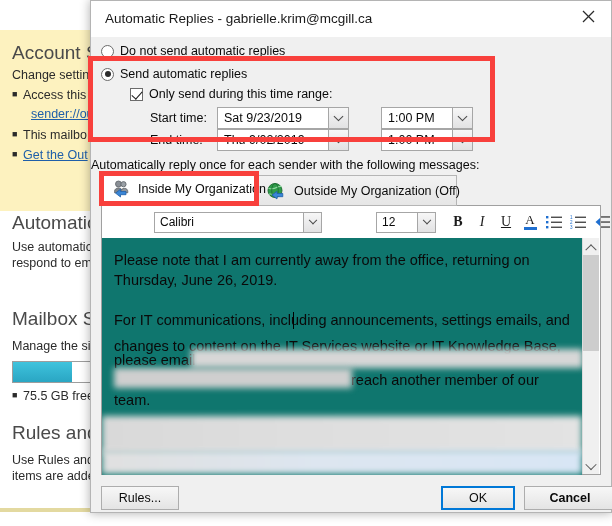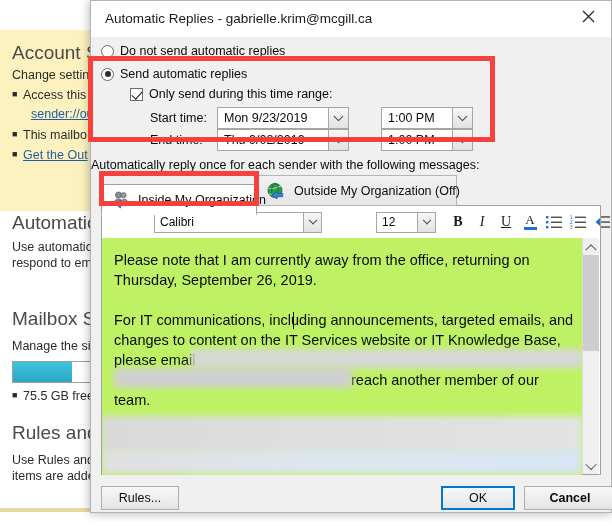--- a/index.html
+++ b/index.html
@@ -85,21 +85,21 @@
 
   .section-note{position:absolute;font-size:12.5px;color:#0a0a0a;white-space:nowrap;}
 
   
   #tabstrip{position:absolute;left:10px;top:172px;width:500px;height:33px;}
   .tab{
     position:absolute;height:31px;box-sizing:border-box;display:flex;align-items:center;
     font-size:12.5px;color:#0a0a0a;white-space:nowrap;
   }
   .tab.active{
-    left:0;top:11px;width:156px;background:#ffffff;border:1px solid #a0a0a0;border-bottom-color:#ffffff;z-index:3;
+    left:0;top:0;width:156px;background:#ffffff;border:1px solid #a0a0a0;border-bottom-color:#ffffff;z-index:3;
   }
   .tab.inactive{
     left:156px;top:2px;width:200px;background:linear-gradient(180deg,#f2f2f2 0%,#e6e6e6 100%);
     border:1px solid #b5b5b5;z-index:2;
   }
   .tab .tabicon{width:22px;height:18px;margin:0 6px 0 8px;flex:none;position:relative;}
   #tab-underline{position:absolute;left:10px;top:204px;width:500px;height:1px;background:#a0a0a0;z-index:1;}
   #tab-underline-white{position:absolute;left:11px;top:204px;width:154px;height:1px;background:#ffffff;z-index:4;}
 
   
@@ -111,21 +111,21 @@
     font-size:12px;color:#0a0a0a;display:flex;align-items:center;padding-left:5px;white-space:nowrap;overflow:hidden;}
   .tb-combo .arrow{width:19px;border:1px solid #a6a6a6;box-sizing:border-box;
     background:linear-gradient(180deg,#f7f7f7 0%,#ececed 50%,#e2e2e3 100%);display:flex;align-items:center;justify-content:center;}
   .tb-combo .arrow:before{content:"";width:5px;height:5px;border:solid #4a4a4a;border-width:0 1.3px 1.3px 0;
     transform:rotate(45deg) translate(-1.2px,-1.2px);}
   .tb-sep{width:1px;height:17px;background:#c8c8c8;margin:0 5px;}
   .tb-btn{width:24px;height:24px;display:flex;align-items:center;justify-content:center;flex:none;}
   .tb-btn .g{font-size:14px;color:#1a1a1a;line-height:1;}
 
   #editor-text{
-    position:absolute;left:0;top:32px;width:480px;height:237px;overflow:hidden;background:#bef264;
+    position:absolute;left:0;top:32px;width:480px;height:237px;overflow:hidden;background:#0f766e;
   }
   #editor-inner{position:absolute;left:0;top:0;width:480px;}
   .doc-line{position:absolute;font-size:14.5px;color:#0a0a0a;white-space:nowrap;line-height:20px;}
   #caret{position:absolute;width:1px;background:#000;}
 
   .redact{position:absolute;background:#d7d7d7;filter:blur(3.2px);}
   .redact.l2{background:#cfcfcf;}
   .redact.wide{background:linear-gradient(90deg,#d9d9d9 0%,#dedede 40%,#e3e3e3 100%);}
   .redact.blue{background:linear-gradient(90deg,#e0e0e0 0%,#dde6f0 45%,#d8e6f5 100%);}
 
@@ -218,21 +218,21 @@
       <span class="radio-label">Send automatic replies</span>
     </div>
 
     <div class="check-row" style="left:39px;top:50px;">
       <span class="checkbox checked"></span>
       <span class="radio-label">Only send during this time range:</span>
     </div>
 
     <div class="field-label" style="left:59px;top:74px;">Start time:</div>
     <div class="combo" style="left:126px;top:70px;width:132px;">
-      <div class="txt">Mon 9/23/2019</div>
+      <div class="txt">Sat 9/23/2019</div>
       <div class="arrow"></div>
     </div>
     <div class="combo" style="left:290px;top:70px;width:92px;">
       <div class="txt">1:00 PM</div>
       <div class="arrow"></div>
     </div>
 
     <div class="field-label" style="left:59px;top:96px;">End time:</div>
     <div class="combo" style="left:126px;top:92px;width:132px;">
       <div class="txt">Thu 9/02/2019</div>
@@ -336,23 +336,23 @@
             <rect x="7" y="1.3" width="9" height="1.3" fill="#3c3c3c"></rect>
             <rect x="7" y="6.4" width="9" height="1.3" fill="#3c3c3c"></rect>
             <rect x="7" y="11.4" width="9" height="1.3" fill="#3c3c3c"></rect>
           </svg>
         </div>
       </div>
 
       <div id="editor-text">
         <div id="editor-inner">
           <div class="doc-line" style="left:12px;top:12px;">Please note that I am currently away from the office, returning on</div>
-          <div class="doc-line" style="left:12px;top:32px;">Thursday, September 26, 2019.</div>
-          <div class="doc-line" style="left:12px;top:72px;">For IT communications, including announcements, targeted emails, and</div>
-          <div class="doc-line" style="left:12px;top:92px;">changes to content on the IT Services website or IT Knowledge Base,</div>
+          <div class="doc-line" style="left:12px;top:32px;">Thursday, June 26, 2019.</div>
+          <div class="doc-line" style="left:12px;top:72px;">For IT communications, including announcements, settings emails, and</div>
+          <div class="doc-line" style="left:12px;top:98px;">changes to content on the IT Services website or IT Knowledge Base,</div>
           <div class="doc-line" style="left:12px;top:112px;">please email</div>
           <div class="doc-line" style="left:249px;top:132px;">reach another member of our</div>
           <div class="doc-line" style="left:12px;top:152px;">team.</div>
 
           <div id="caret" style="left:191px;top:74px;height:17px;"></div>
 
           <div class="redact" style="left:89px;top:111px;width:392px;height:19px;"></div>
           <div class="redact l2" style="left:12px;top:130px;width:238px;height:20px;"></div>
           <div class="redact wide" style="left:0px;top:178px;width:480px;height:38px;"></div>
           <div class="redact blue" style="left:0px;top:212px;width:480px;height:24px;"></div>

